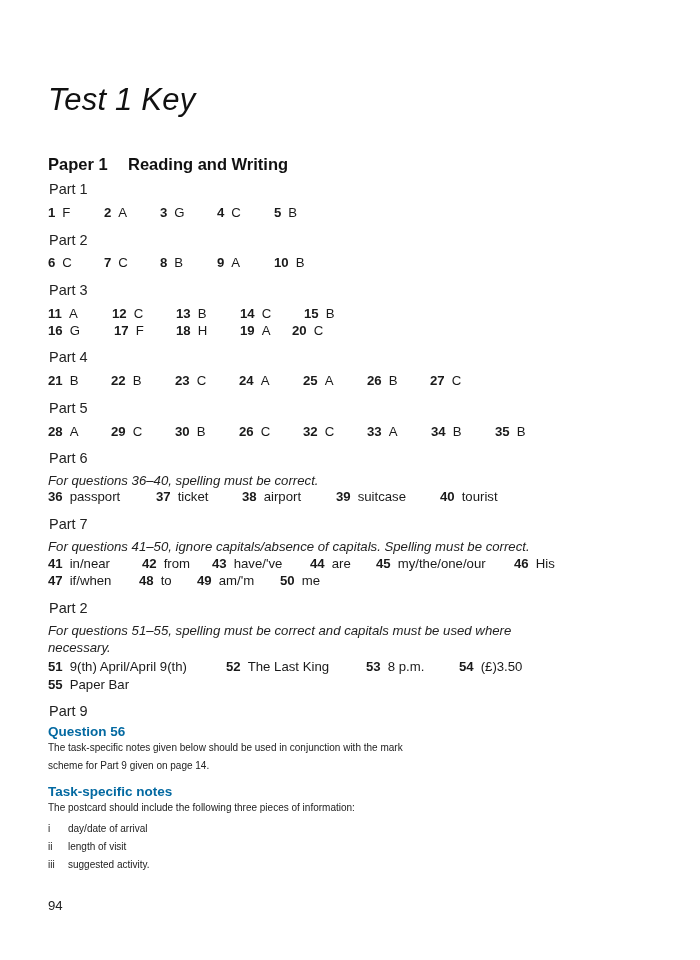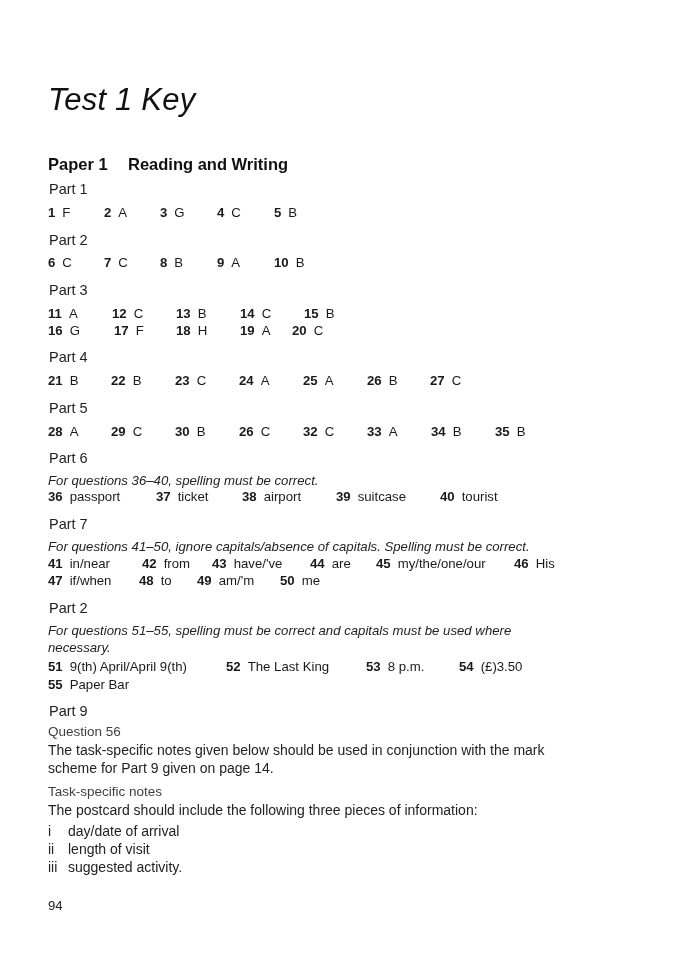--- a/index.html
+++ b/index.html
@@ -9,22 +9,22 @@
   }
   .abs { position: absolute; white-space: nowrap; }
   .title { left: 48px; top: 82px; font-size: 31px; font-style: italic; color: #111; letter-spacing: 0.2px; }
   .paper { left: 48px; top: 155px; font-size: 16.5px; font-weight: bold; color: #111; }
   .paper .num { display: inline-block; width: 80px; }
   .part { left: 49px; font-size: 14.5px; color: #222; }
   .row { left: 48px; font-size: 13.2px; height: 17px; }
   .cell { position: absolute; top: 0; white-space: nowrap; }
   .cell b { font-weight: bold; margin-right: 7px; }
   .note { left: 48px; font-size: 13.2px; font-style: italic; color: #222; }
-  .body { left: 48px; font-size: 14px; color: #222; }
-  .sub { font-size: 13.5px; font-weight: normal; color: #404040; }
+  .body { left: 48px; font-size: 10px; color: #222; }
+  .sub { font-size: 13.5px; font-weight: bold; color: #0369a1; }
   .li-num { display: inline-block; width: 20px; }
   .pageno { left: 48px; top: 898px; font-size: 13.2px; color: #222; }
 </style>
 </head>
 <body>
 
 <div class="abs title">Test 1 Key</div>
 
 <div class="abs paper">
   <span class="num">Paper 1</span><span>Reading and Writing</span>

